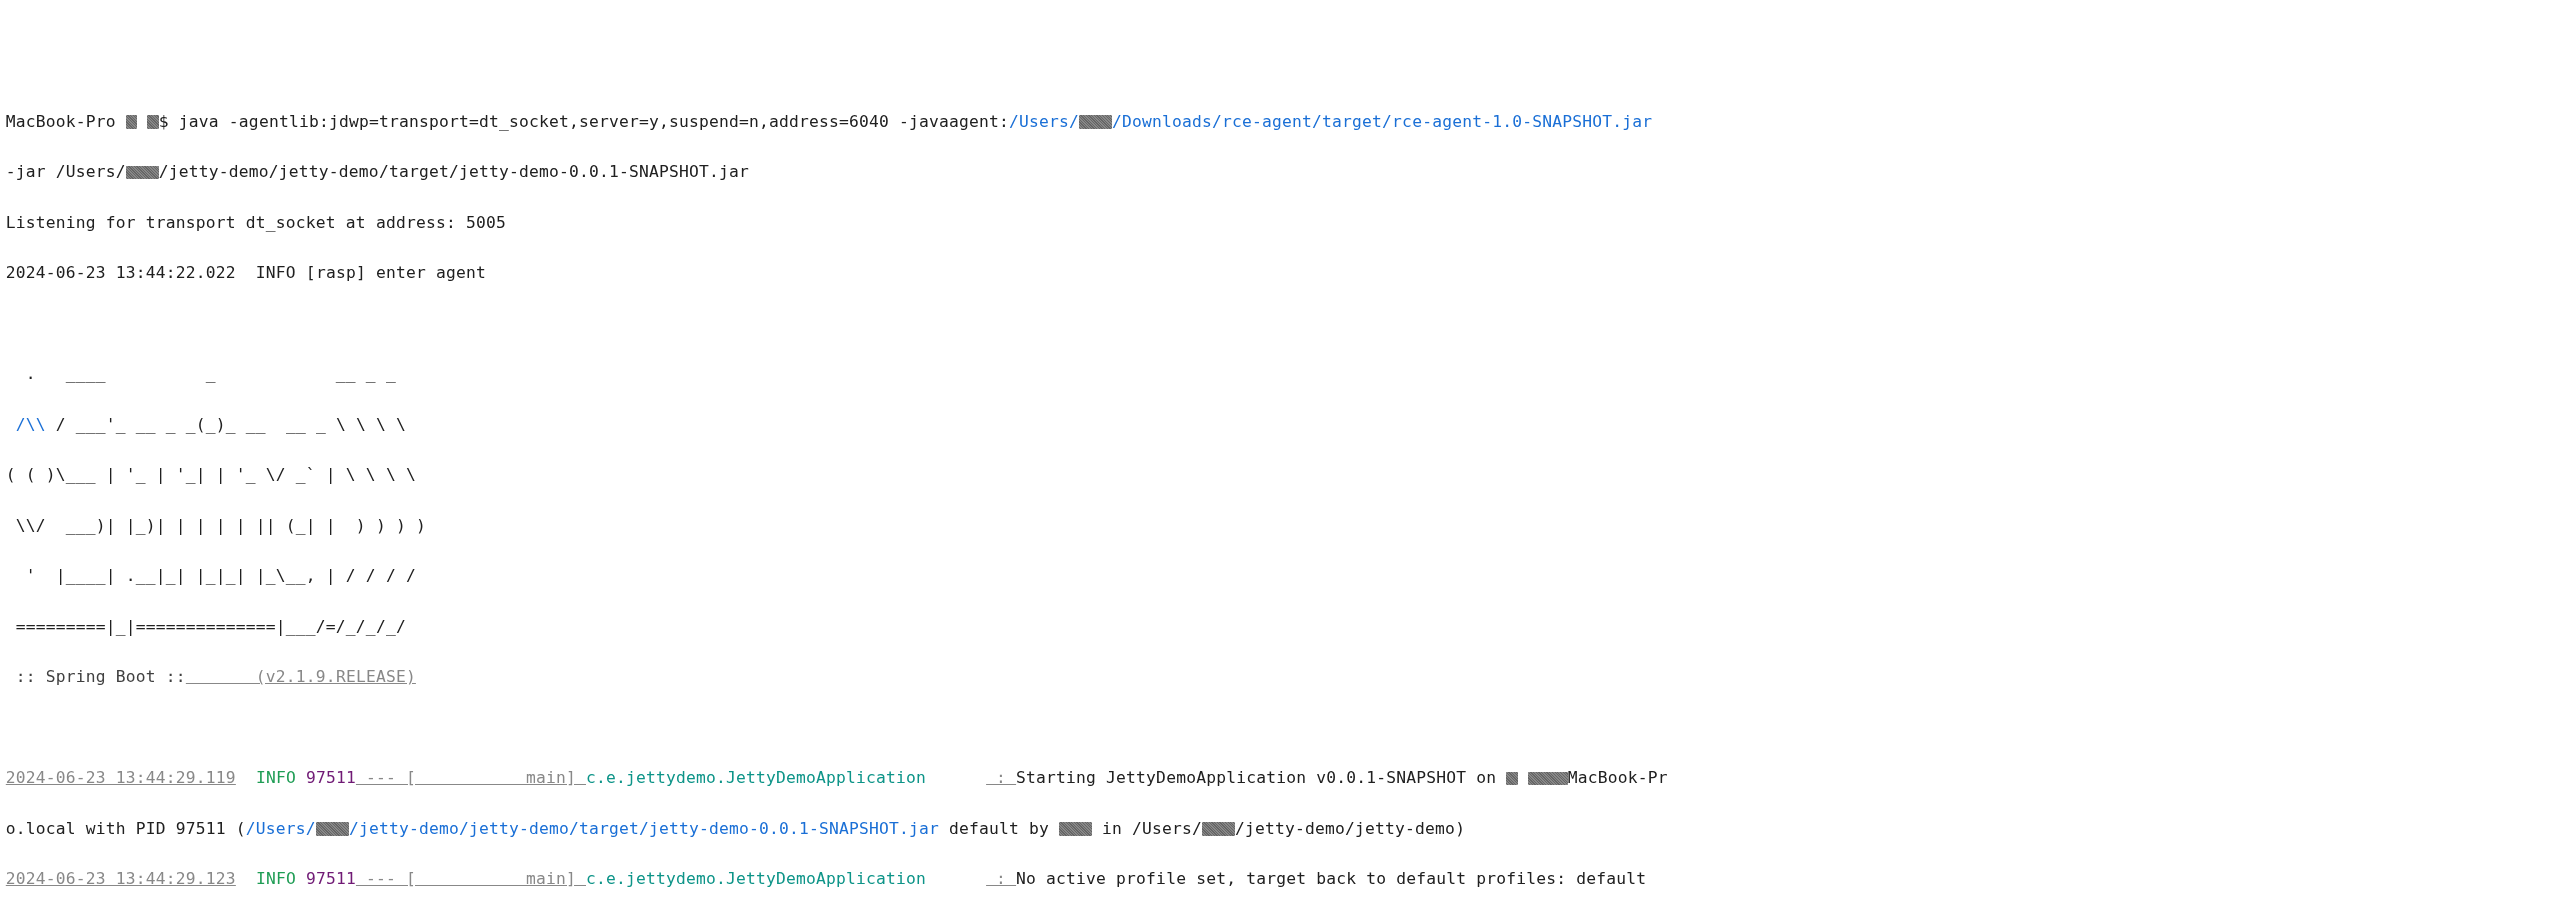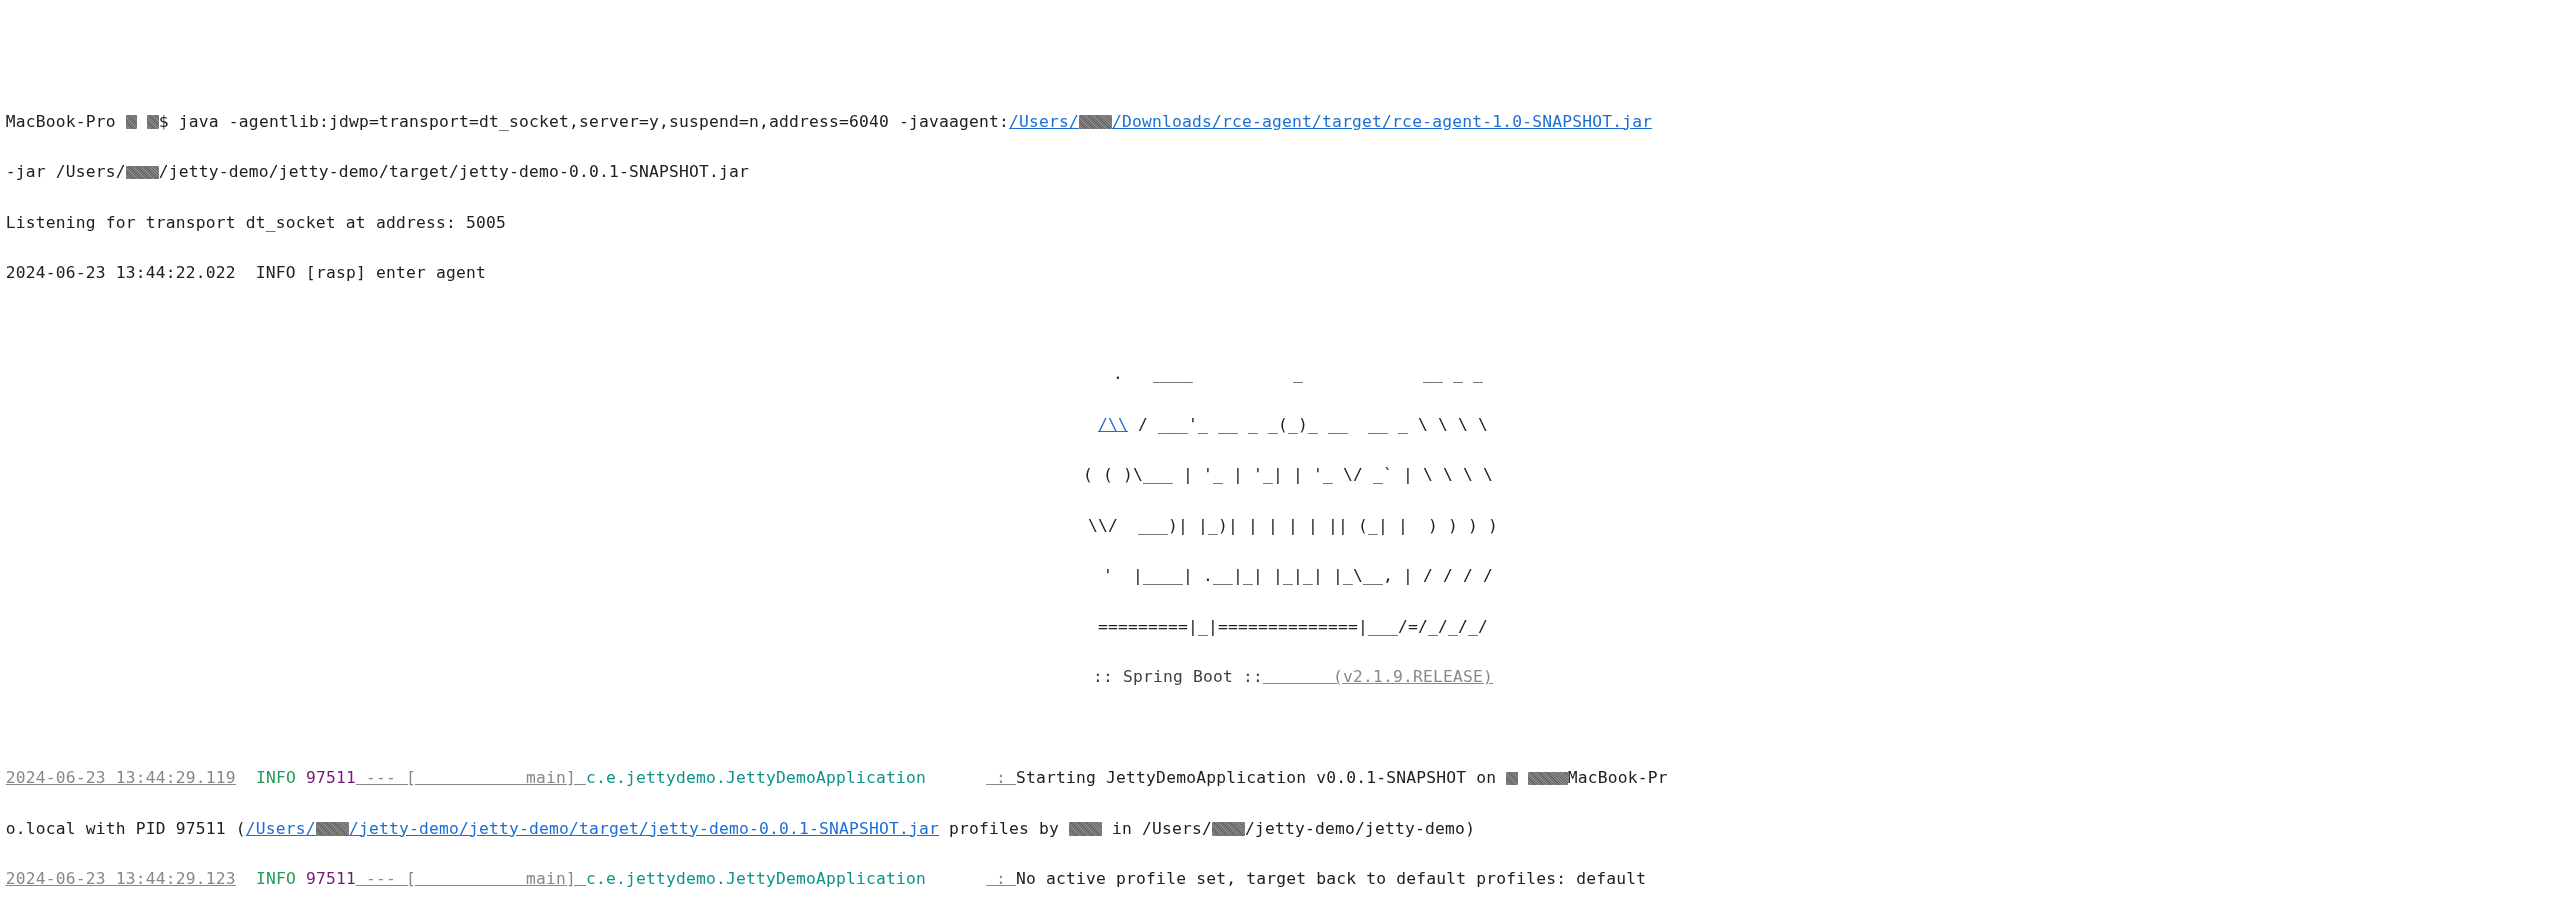--- a/index.html
+++ b/index.html
@@ -10,23 +10,23 @@
       color: #202020;
       background: #fff;
       white-space: pre;
       padding: 7.7px 5.8px;
       letter-spacing: 0.2px;
     }
     .muted { color: #888; text-decoration: underline; }
     .green { color: #1f9d55; }
     .purple { color: #701a75; }
     .teal { color: #0d9488; }
-    .link { color: #1a6fd6; text-decoration: underline; cursor: pointer; }
+    .link { color: #1a6fd6; cursor: pointer; }
     .springboot { color: #404040; }
-    .ascii-line { display: block; text-align: center; }
+    .ascii-line { display: block; }
     .log-line { display: block; }
     .redacted {
       display: inline-block;
       background: repeating-linear-gradient(45deg,#888,#888 1px,#666 1px,#666 1.9px);
       color: transparent;
       border-radius: 1px;
       height: 13.5px;
       vertical-align: middle;
     }
     .w1 { width: 11.5px; }
@@ -45,21 +45,21 @@
 <span class="ascii-line"> </span>
 <span class="ascii-line">  .   ____          _            __ _ _</span>
 <span class="ascii-line"><span> </span><span class="link">/\\</span><span> / ___'_ __ _ _(_)_ __  __ _ \ \ \ \</span></span>
 <span class="ascii-line">( ( )\___ | '_ | '_| | '_ \/ _` | \ \ \ \</span>
 <span class="ascii-line"> \\/  ___)| |_)| | | | | || (_| |  ) ) ) )</span>
 <span class="ascii-line">  '  |____| .__|_| |_|_| |_\__, | / / / /</span>
 <span class="ascii-line"> =========|_|==============|___/=/_/_/_/</span>
 <span class="ascii-line"><span class="springboot"> :: Spring Boot ::</span><span class="muted">       (v2.1.9.RELEASE)</span></span>
 <span class="ascii-line"> </span>
 <span class="log-line"><span class="muted">2024-06-23 13:44:29.119</span>  <span class="green">INFO</span> <span class="purple">97511</span><span class="muted"> --- [           main] </span><span class="teal">c.e.jettydemo.JettyDemoApplication      </span><span class="muted"> : </span><span>Starting JettyDemoApplication v0.0.1-SNAPSHOT on </span><span class="redacted w1"></span> <span class="redacted w4"></span><span>MacBook-Pr</span></span>
-<span class="log-line"><span>o.local with PID 97511 (</span><span class="link"><span>/Users/</span><span class="redacted w2"></span><span>/jetty-demo/jetty-demo/target/jetty-demo-0.0.1-SNAPSHOT.jar</span></span><span> profiles by </span><span class="redacted w2"></span><span> in /Users/</span><span class="redacted w2"></span><span>/jetty-demo/jetty-demo)</span></span>
+<span class="log-line"><span>o.local with PID 97511 (</span><span class="link"><span>/Users/</span><span class="redacted w2"></span><span>/jetty-demo/jetty-demo/target/jetty-demo-0.0.1-SNAPSHOT.jar</span></span><span> default by </span><span class="redacted w2"></span><span> in /Users/</span><span class="redacted w2"></span><span>/jetty-demo/jetty-demo)</span></span>
 <span class="log-line"><span class="muted">2024-06-23 13:44:29.123</span>  <span class="green">INFO</span> <span class="purple">97511</span><span class="muted"> --- [           main] </span><span class="teal">c.e.jettydemo.JettyDemoApplication      </span><span class="muted"> : </span><span>No active profile set, target back to default profiles: default</span></span>
 
 
 
 
 
 
 
 
 

